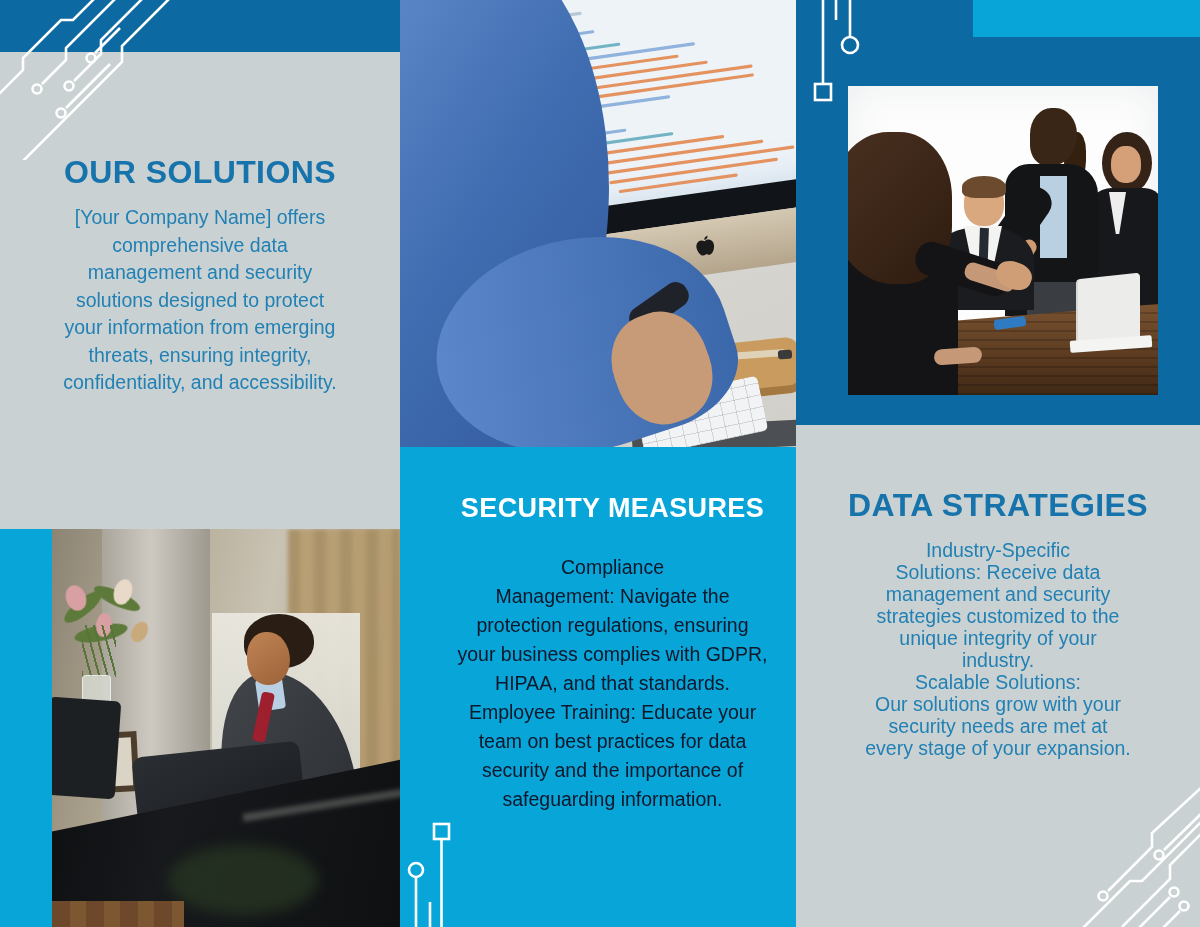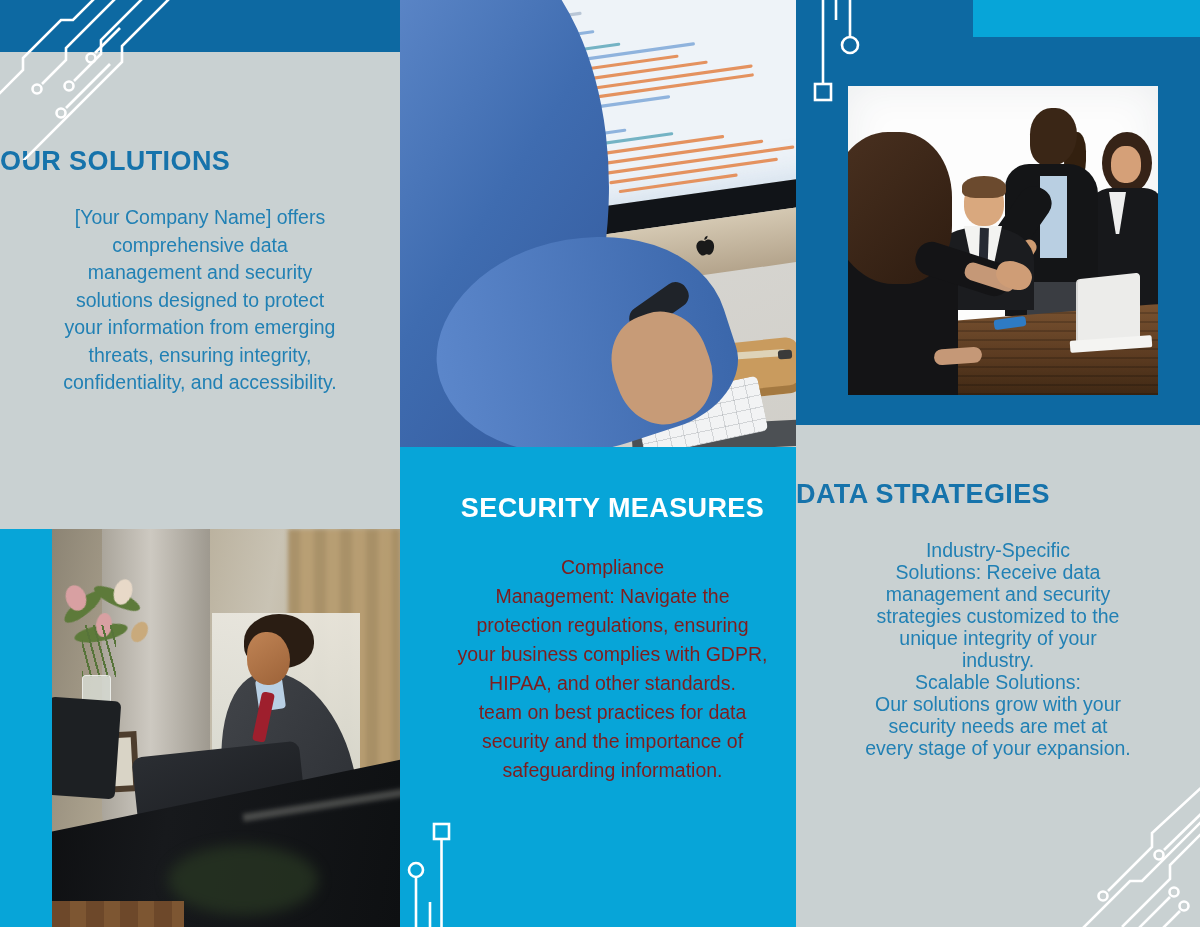--- a/index.html
+++ b/index.html
@@ -7,21 +7,21 @@
         font-family:"Liberation Sans", sans-serif;}
   .col{position:absolute;top:0;height:927px;}
   .col-left{left:0;width:400px;background:#07a5d8;}
   .col-mid{left:400px;width:425px;background:#07a5d8;}
   .col-right{left:796px;width:404px;background:#0d69a2;}
 
   
   .left-topband{position:absolute;left:0;top:0;width:400px;height:52px;background:#0d69a2;}
   .gray-panel{position:absolute;background:#c9d1d2;}
   .left-gray{left:0;top:52px;width:400px;height:477px;}
-  .h-blue{margin:0;text-align:left;font-weight:700;font-size:27px;letter-spacing:.4px;color:#1673ab;}
+  .h-blue{margin:8px;text-align:center;font-weight:700;font-size:32px;letter-spacing:.4px;color:#1673ab;}
   .left-gray .h-blue{position:absolute;left:0;right:0;top:94px;}
   .body{position:absolute;left:0;right:0;text-align:center;}
   .blue-body{top:152px;font-size:19.5px;line-height:27.5px;color:#2180b4;padding:0 24px;}
 
   
   .photo{position:absolute;overflow:hidden;}
   .ph{position:absolute;}
 
   
   .photo-reception{left:52px;top:529px;width:348px;height:398px;
@@ -88,21 +88,21 @@
   .desk-strip{left:232px;top:424px;width:170px;height:26px;background:#4c5054;transform:rotate(-3deg);}
   .shoulder{left:-150px;top:-80px;width:360px;height:560px;
      background:linear-gradient(115deg,#6e97d6,#3f6cb0 60%,#33599c);
      border-radius:45% 55% 40% 50%;transform:rotate(8deg);}
   .arm{left:36px;top:238px;width:292px;height:214px;
      background:linear-gradient(100deg,#5d88cc,#3a66aa);border-radius:50% 60% 30% 60%;transform:rotate(-18deg);}
   .hand{left:214px;top:312px;width:96px;height:112px;background:#c79b77;border-radius:45%;transform:rotate(-20deg);}
   .watch{left:226px;top:294px;width:66px;height:26px;background:#1f2329;border-radius:12px;transform:rotate(-35deg);}
   .h-white{margin:0;text-align:center;font-weight:700;font-size:27px;letter-spacing:.4px;color:#ffffff;}
   .col-mid .h-white{position:absolute;left:0;right:0;top:493px;}
-  .white-body{top:553px;font-size:19.5px;line-height:29px;color:#7f1d1d;padding:0 18px;}
+  .white-body{top:553px;font-size:19.5px;line-height:29px;color:#0f172a;padding:0 18px;}
 
   
   .cyan-chip{position:absolute;left:177px;top:0;width:227px;height:37px;background:#07a5d8;}
   .photo-meeting{left:52px;top:86px;width:310px;height:309px;background:#fdfdfd;box-shadow:inset 0 0 40px rgba(40,60,80,.08);}
   .fw-hair{left:-18px;top:46px;width:122px;height:152px;background:linear-gradient(135deg,#4a3120,#2e1c10);border-radius:50% 45% 40% 55%;}
   .fw-body{left:-22px;top:150px;width:132px;height:162px;background:#141416;border-radius:40% 30% 0 0;}
   .fw-arm{left:66px;top:166px;width:98px;height:34px;background:#141416;border-radius:16px;transform:rotate(18deg);}
   .fw-forearm{left:116px;top:182px;width:52px;height:18px;background:#c59877;border-radius:8px;transform:rotate(18deg);}
   .fw-hand-desk{left:86px;top:262px;width:48px;height:16px;background:#c59877;border-radius:8px;transform:rotate(-4deg);}
   .sm-head{left:116px;top:96px;width:40px;height:44px;background:#d9a87e;border-radius:45%;}
@@ -258,21 +258,22 @@
       <div class="ph watch"></div>
       <div class="ph hand"></div>
     </div>
 
     <h2 class="h-white">SECURITY MEASURES</h2>
     <div class="body white-body">
       <div>Compliance</div>
       <div>Management: Navigate the</div>
       <div>protection regulations, ensuring</div>
       <div>your business complies with GDPR,</div>
-      <div>HIPAA, and other standards.</div>
+      <div>HIPAA, and that standards.</div>
+      <div>Employee Training: Educate your</div>
       <div>team on best practices for data</div>
       <div>security and the importance of</div>
       <div>safeguarding information.</div>
     </div>
 
     <svg class="circ circ-mb" width="60" height="115" viewBox="0 0 60 115">
       <rect x="28" y="12" width="15" height="15"></rect>
       <path d="M35.5,27 L35.5,115"></path>
       <circle cx="10" cy="58" r="7"></circle>
       <path d="M10,65 L10,115"></path>

